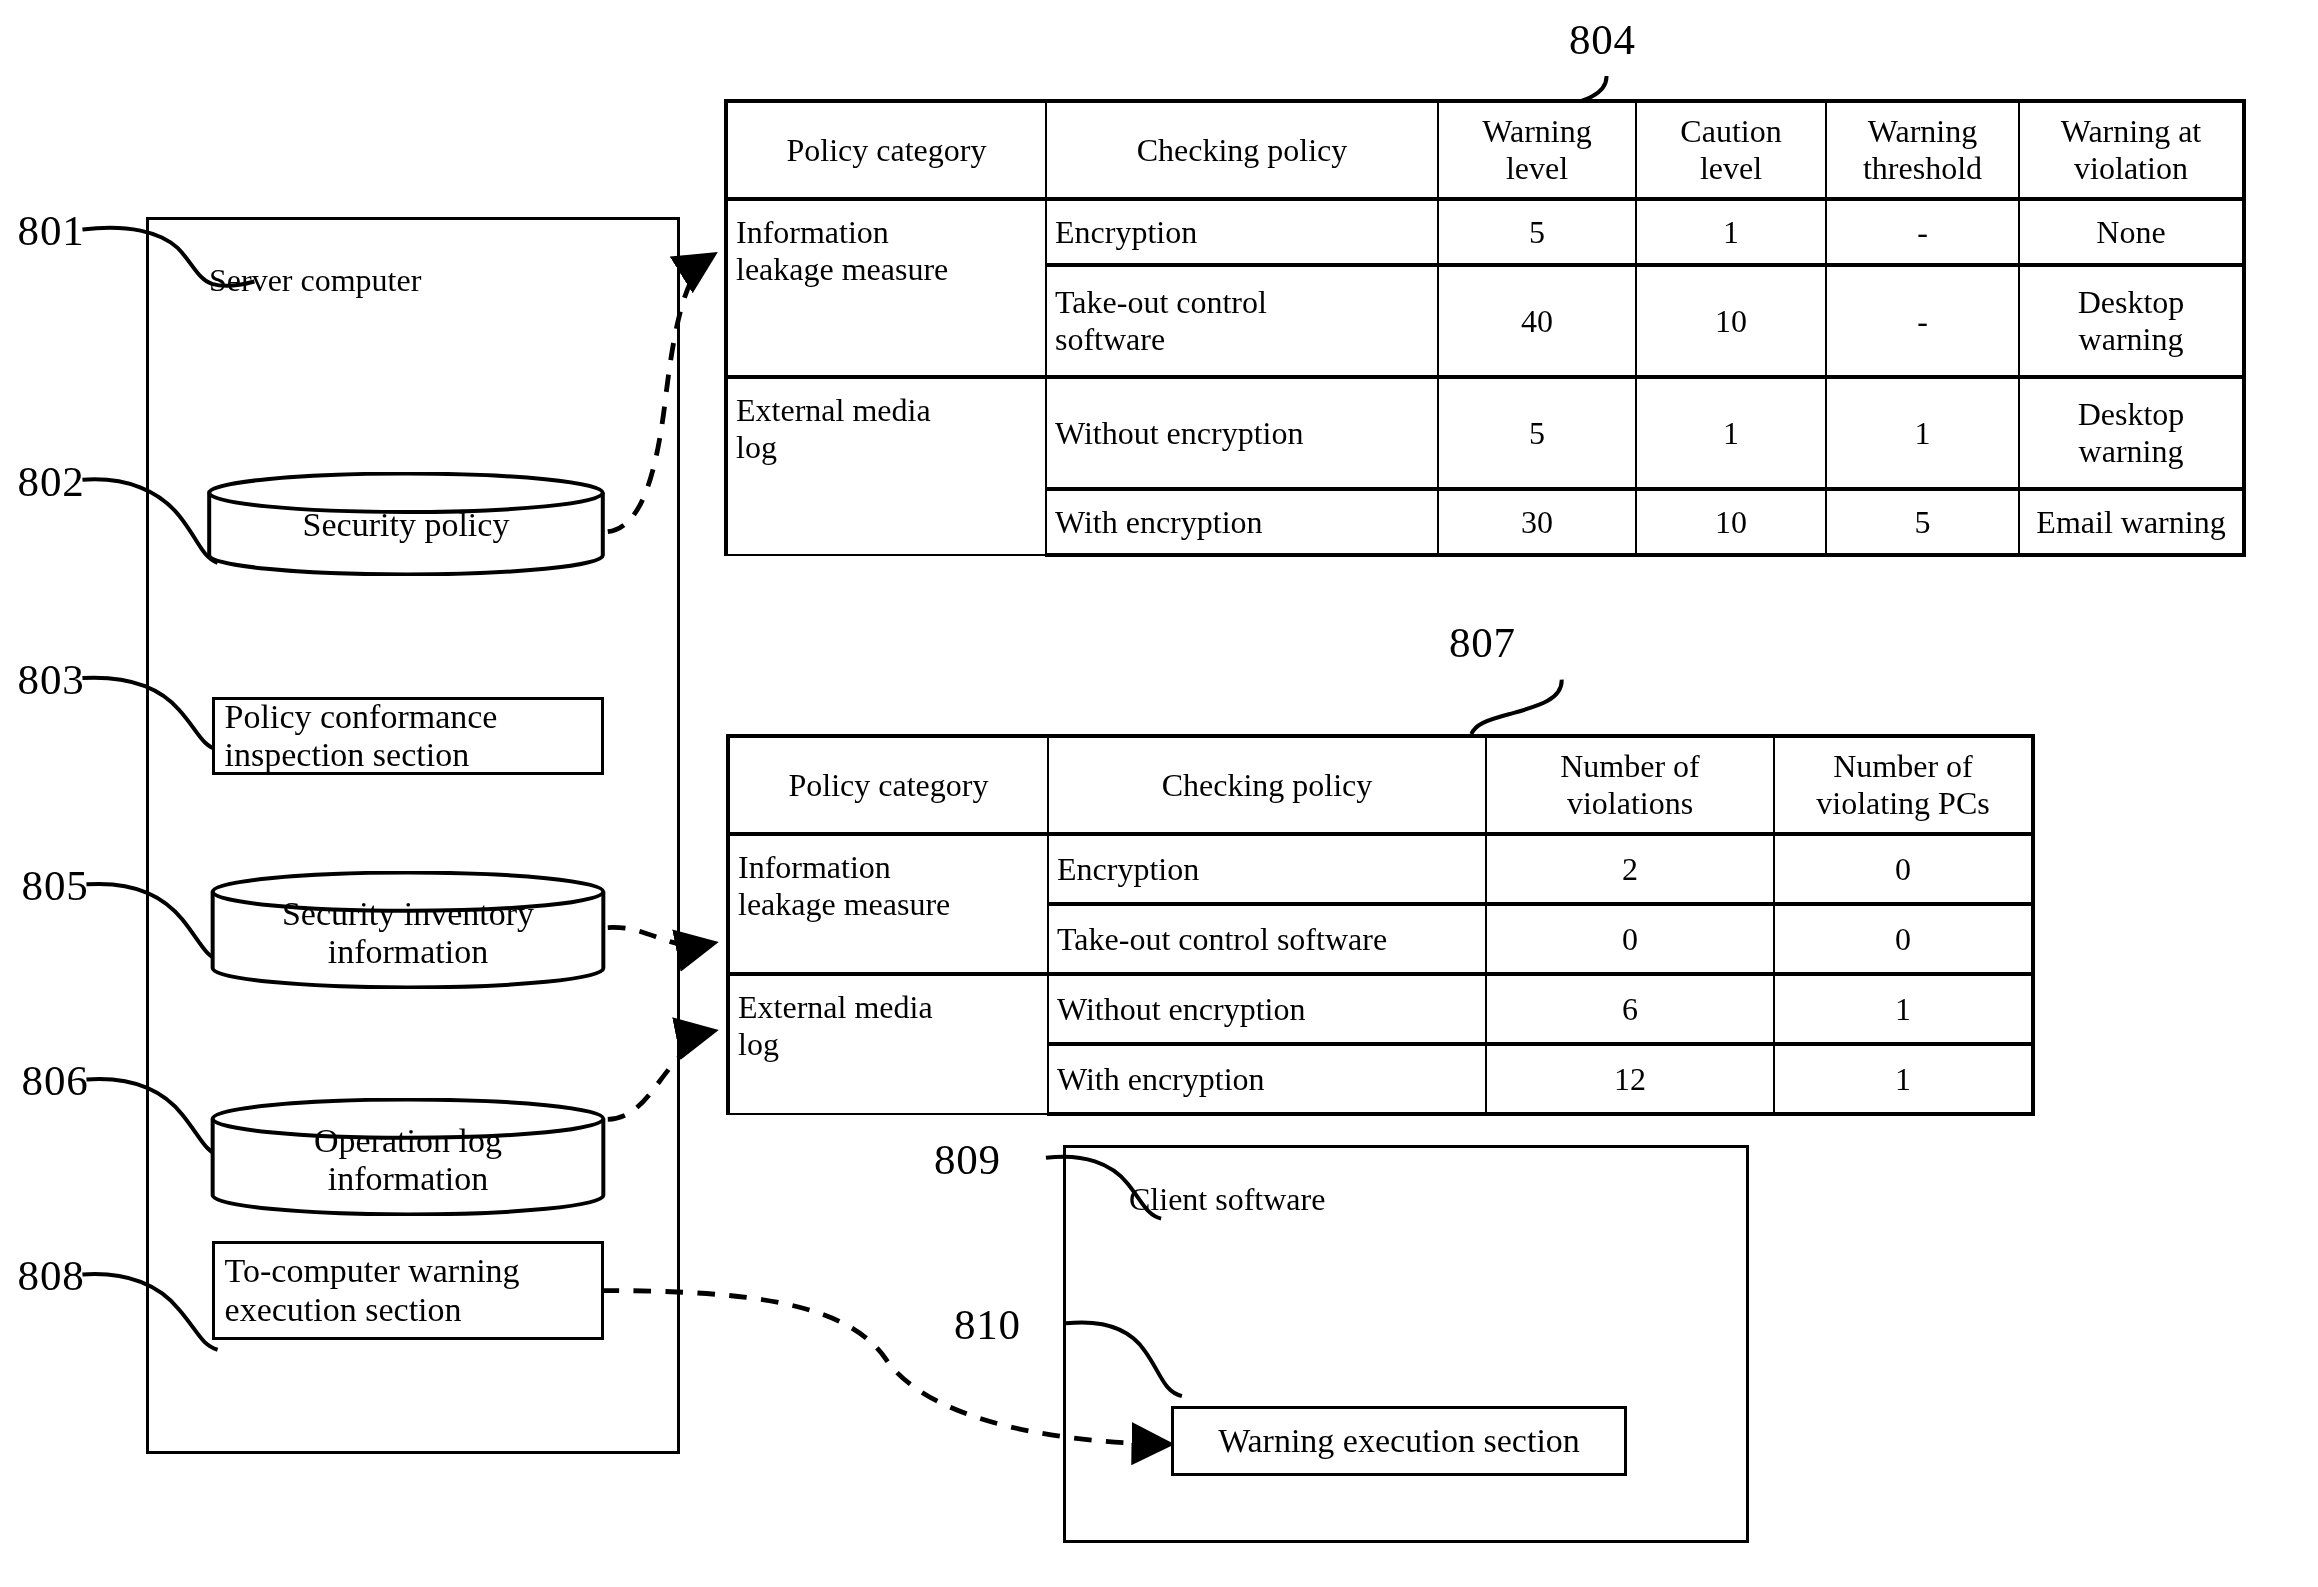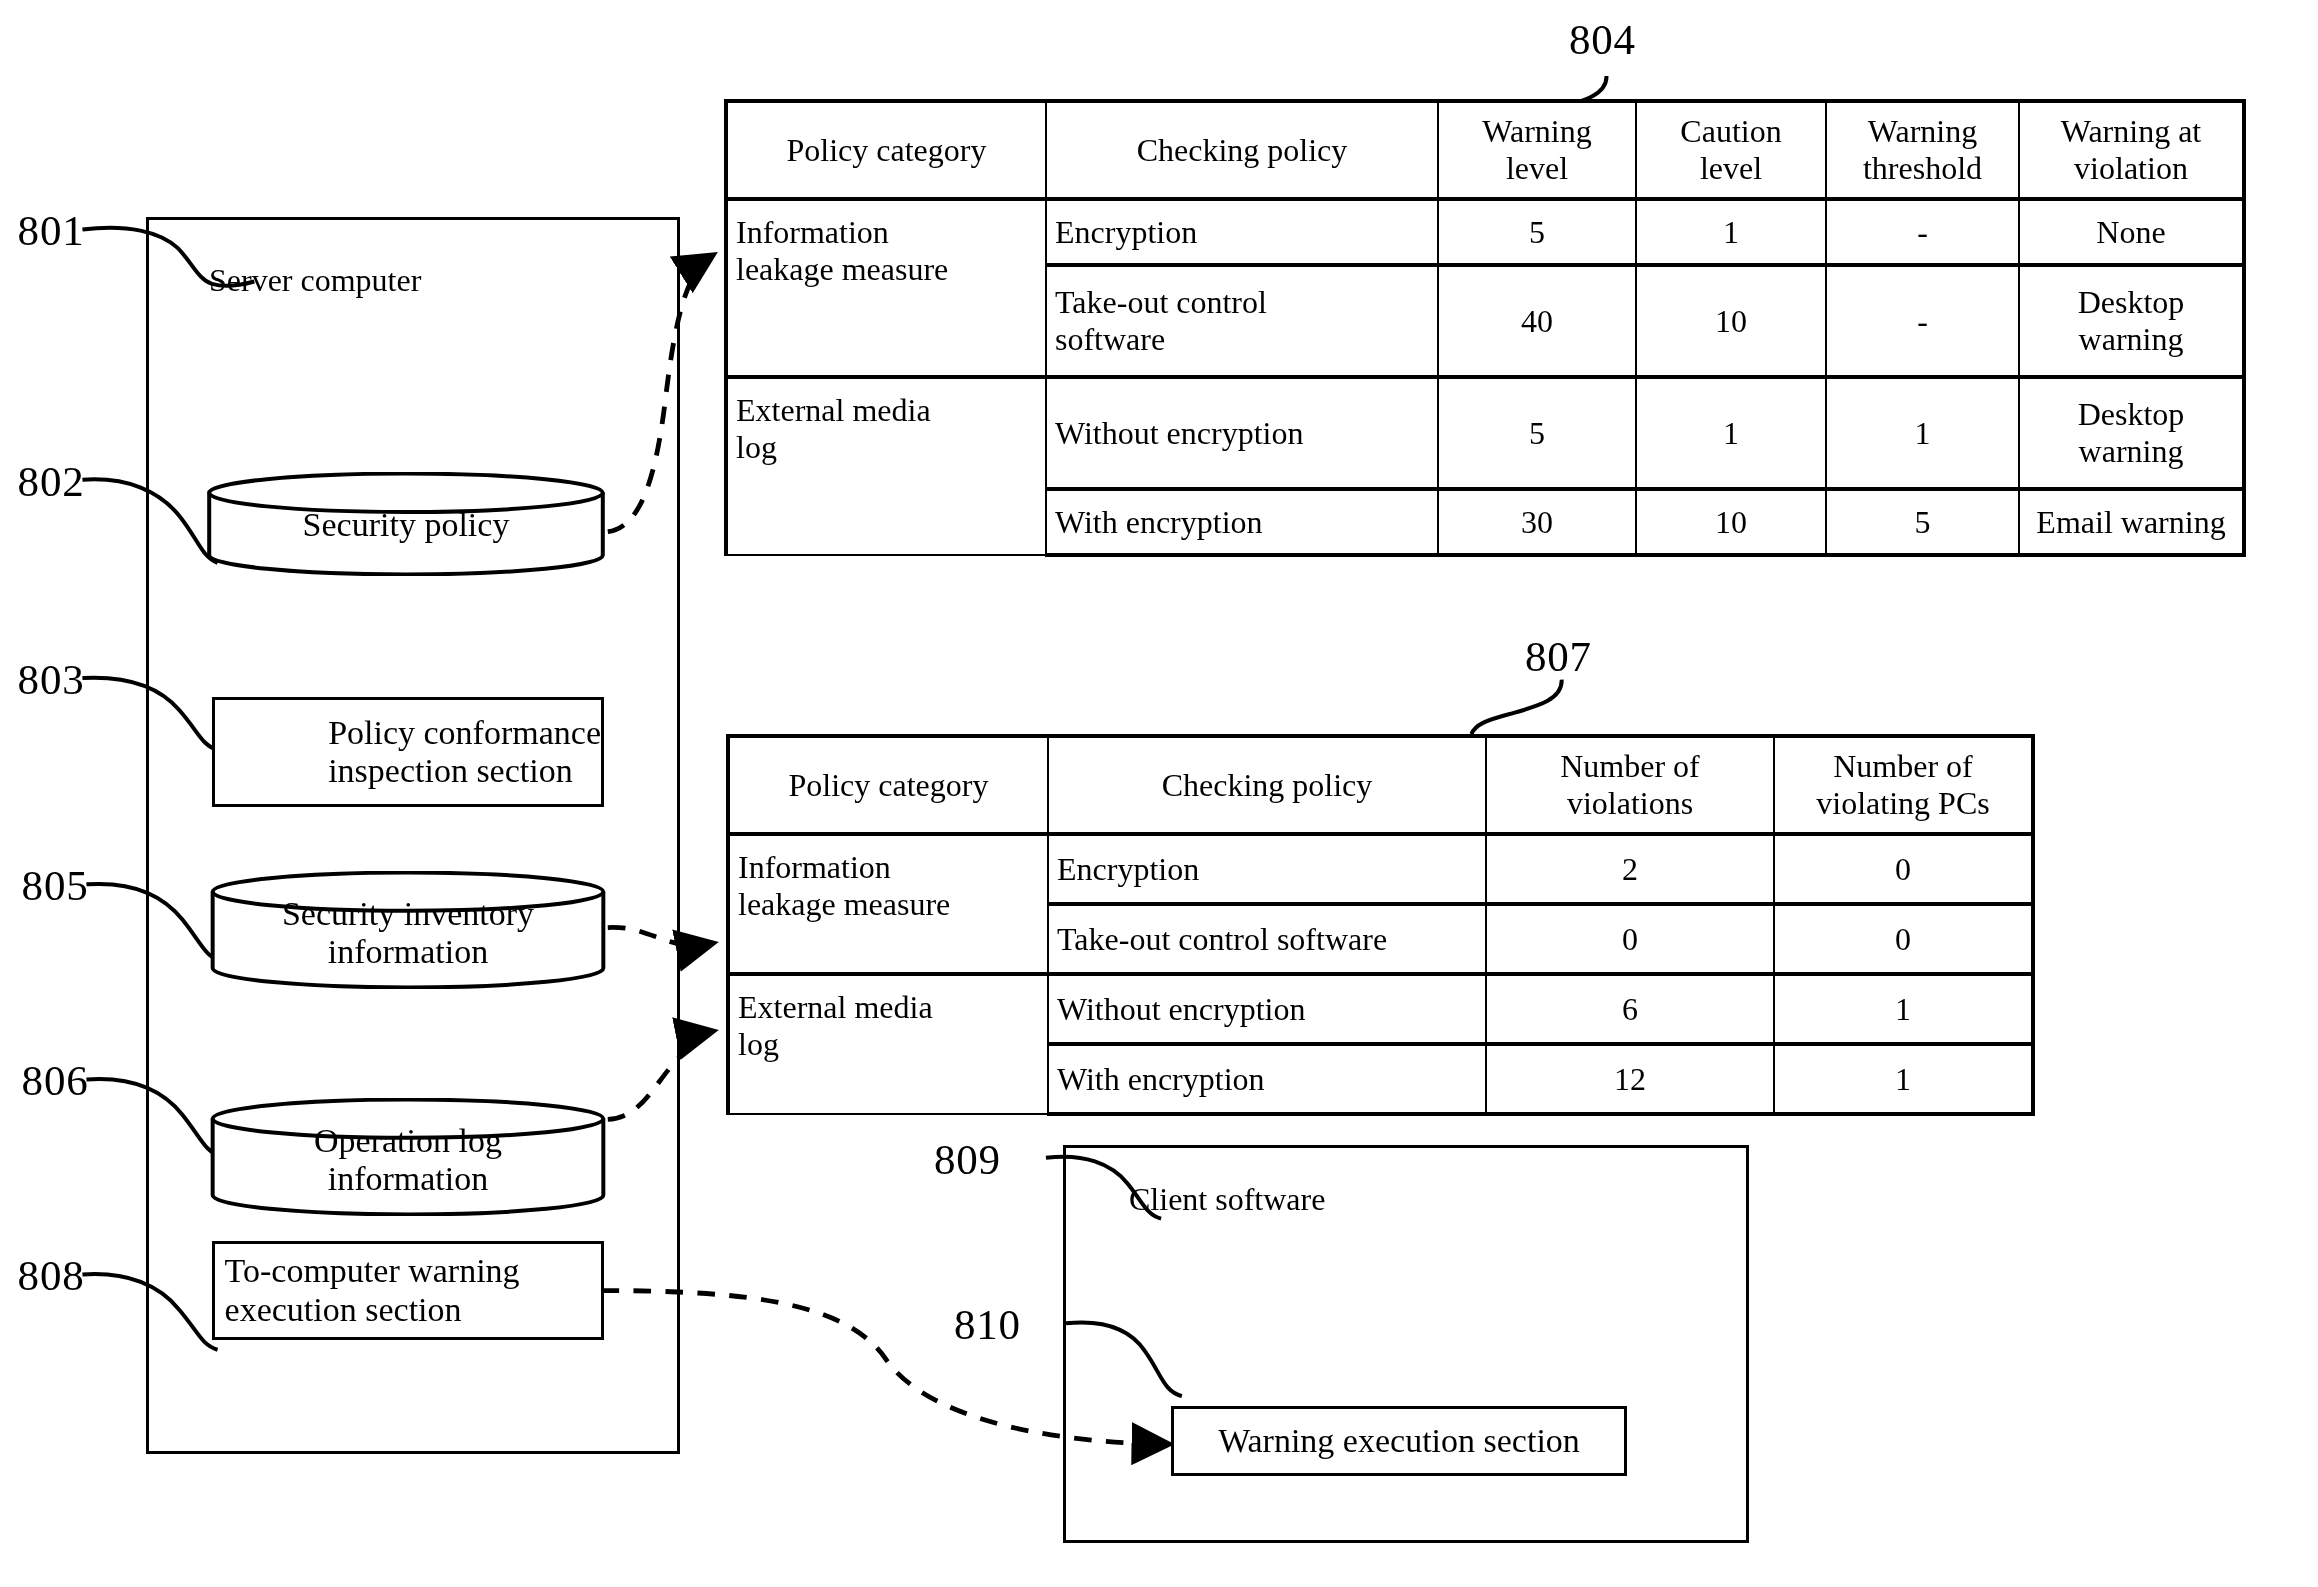--- a/index.html
+++ b/index.html
@@ -155,36 +155,36 @@
     <path d="M 752 1614 C 940 1614 1060 1630 1108 1700 C 1155 1768 1290 1804 1460 1806" fill="none" stroke="#000" stroke-width="6" stroke-dasharray="22 18" marker-end="url(#arrowSolid)"></path>
   </svg>
 
   <div class="ref" style="left:17.6px;  top:209px;">801</div>
   <div class="ref" style="left:17.6px;  top:460px;">802</div>
   <div class="ref" style="left:17.6px;  top:658px;">803</div>
   <div class="ref" style="left:21.6px;  top:864px;">805</div>
   <div class="ref" style="left:21.6px;  top:1059px;">806</div>
   <div class="ref" style="left:17.6px;  top:1254px;">808</div>
   <div class="ref" style="left:1569px; top:17.6px;">804</div>
-  <div class="ref" style="left:1525px; top:621px;margin-top:14px;">807</div>
+  <div class="ref" style="left:1449px; top:621px;">807</div>
   <div class="ref" style="left:934px; top:1138px;">809</div>
   <div class="ref" style="left:954px; top:1303px;">810</div>
 
   <div class="outer-box" style="left:146px; top:217px; width:528px; height:1231px;"></div>
   <div class="box-title" style="left:209px; top:264px;">Server computer</div>
 
   <div class="cyl" style="left:206px; top:472px; width:400px; height:104px;">
     <svg class="cyl-svg" width="400" height="104" viewBox="0 0 500 130" xmlns="http://www.w3.org/2000/svg">
       <path d="M 4 26 L 4 104 A 246 24 0 0 0 496 104 L 496 26" fill="#fff" stroke="#000" stroke-width="5"></path>
       <ellipse cx="250" cy="26" rx="246" ry="24" fill="#fff" stroke="#000" stroke-width="5"></ellipse>
     </svg>
     <div class="cyl-label">Security policy</div>
   </div>
 
-  <div class="module" style="left:212px; top:697px; width:392px; height:110px;justify-content:flex-end;">
+  <div class="module" style="left:212px; top:697px; width:392px; height:78px;">
     <span class="mtext">Policy conformance
 inspection section</span>
   </div>
 
   <div class="cyl" style="left:209px; top:871px; width:398px; height:118px;">
     <svg class="cyl-svg" width="398" height="118" viewBox="0 0 498 148" xmlns="http://www.w3.org/2000/svg">
       <path d="M 4 26 L 4 122 A 245 24 0 0 0 494 122 L 494 26" fill="#fff" stroke="#000" stroke-width="5"></path>
       <ellipse cx="249" cy="26" rx="245" ry="24" fill="#fff" stroke="#000" stroke-width="5"></ellipse>
     </svg>
     <div class="cyl-label">Security inventory

